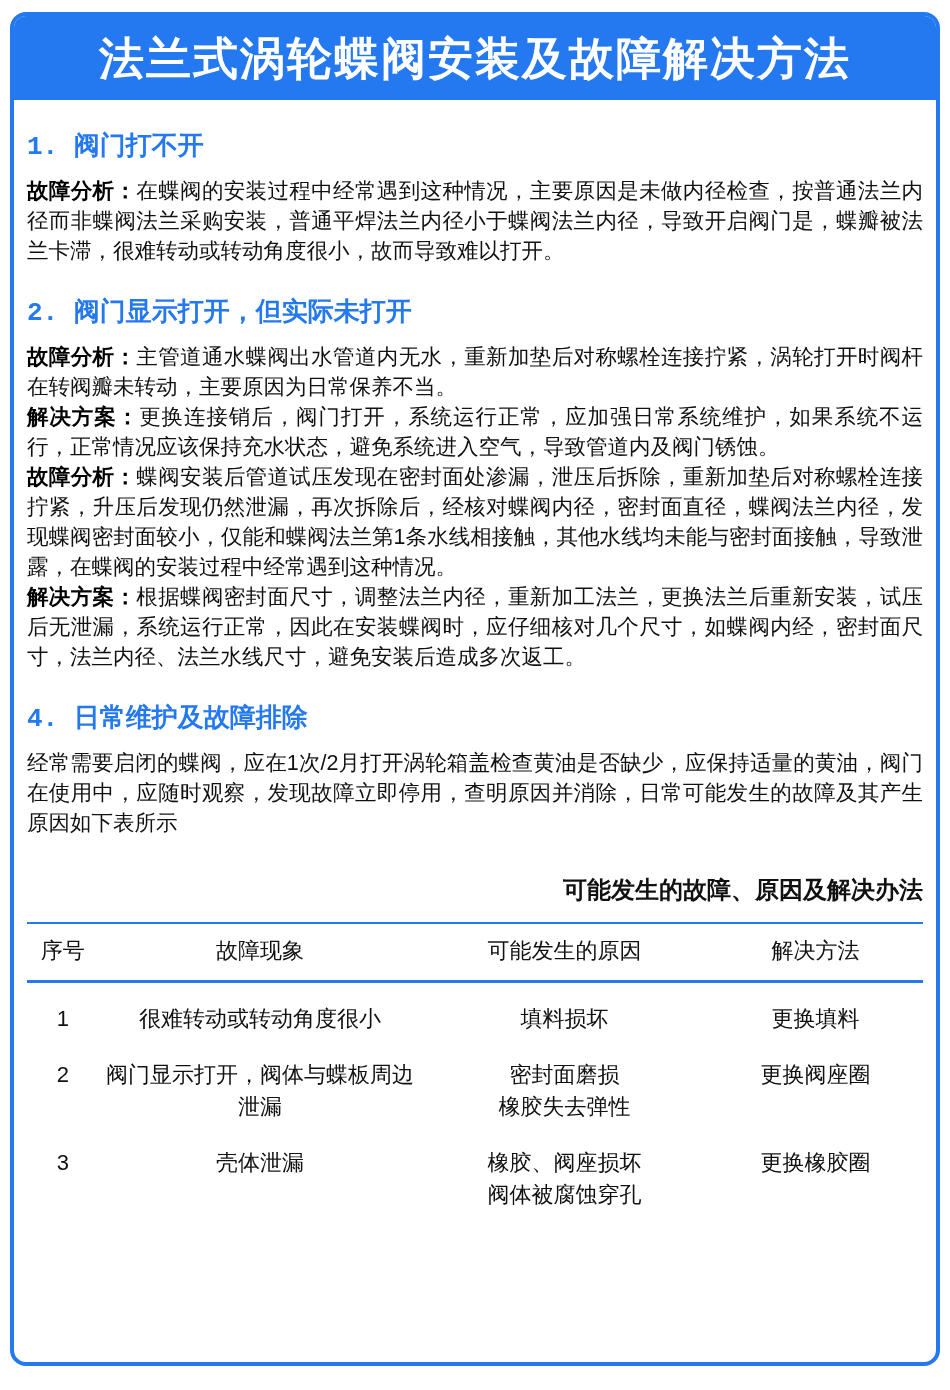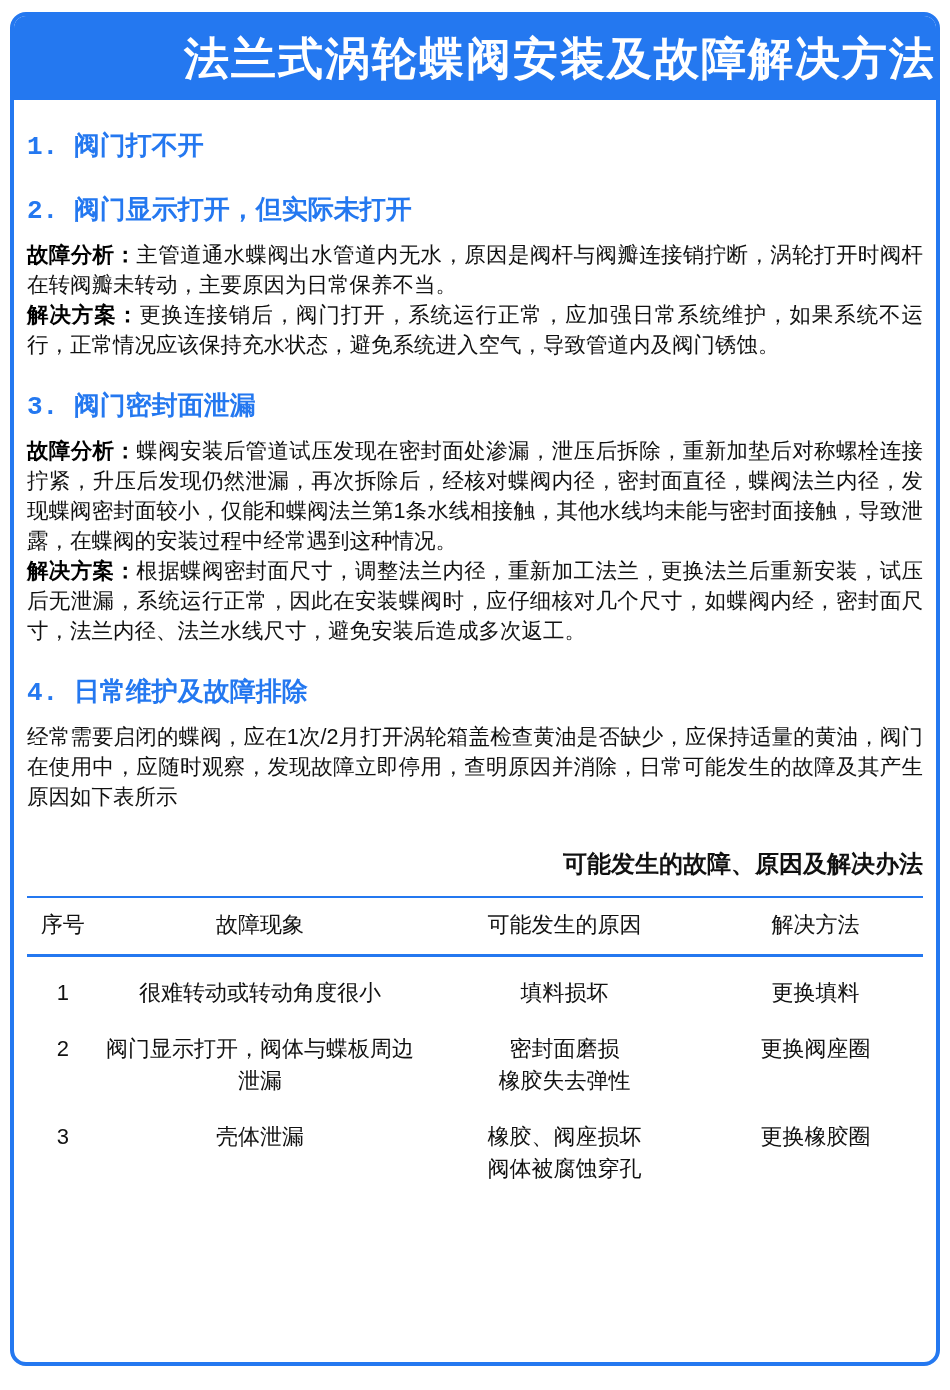--- a/index.html
+++ b/index.html
@@ -17,21 +17,21 @@
     border: 4px solid #2478f0;
     border-radius: 16px;
     overflow: hidden;
     background: #ffffff;
   }
   .banner {
     height: 84px;
     background: #2478f0;
     display: flex;
     align-items: center;
-    justify-content: flex-end;
+    justify-content: center;
   }
   .banner h1 {
     margin: 0;
     color: #ffffff;
     font-size: 45px;
     font-weight: 900;
     letter-spacing: 2px;
     line-height: 1;
   }
   .content {
@@ -100,30 +100,30 @@
 <body>
 
 <div class="frame">
   <div class="banner">
     <h1>法兰式涡轮蝶阀安装及故障解决方法</h1>
   </div>
   <div class="content">
     <div id="sections">
   <div class="section">
     <h2>1. 阀门打不开</h2>
+  <p><b class="lbl">故障分析：</b><span>在蝶阀的安装过程中经常遇到这种情况，主要原因是未做内径检查，按普通法兰内径而非蝶阀法兰采购安装，普通平焊法兰内径小于蝶阀法兰内径，导致开启阀门是，蝶瓣被法兰卡滞，很难转动或转动角度很小，故而导致难以打开。</span></p>
         </div>
 
   <div class="section">
     <h2>2. 阀门显示打开，但实际未打开</h2>
-  <p><b class="lbl">故障分析：</b><span>主管道通水蝶阀出水管道内无水，原因是阀杆与阀瓣连接销拧断，涡轮打开时阀杆在转阀瓣未转动，主要原因为日常保养不当。</span></p>
+  <p><b class="lbl">故障分析：</b><span>主管道通水蝶阀出水管道内无水，重新加垫后对称螺栓连接拧紧，涡轮打开时阀杆在转阀瓣未转动，主要原因为日常保养不当。</span></p>
           <p><b class="lbl">解决方案：</b><span>更换连接销后，阀门打开，系统运行正常，应加强日常系统维护，如果系统不运行，正常情况应该保持充水状态，避免系统进入空气，导致管道内及阀门锈蚀。</span></p>
         </div>
 
   <div class="section">
-    <h2>3. 阀门密封面泄漏</h2>
   <p><b class="lbl">故障分析：</b><span>蝶阀安装后管道试压发现在密封面处渗漏，泄压后拆除，重新加垫后对称螺栓连接拧紧，升压后发现仍然泄漏，再次拆除后，经核对蝶阀内径，密封面直径，蝶阀法兰内径，发现蝶阀密封面较小，仅能和蝶阀法兰第1条水线相接触，其他水线均未能与密封面接触，导致泄露，在蝶阀的安装过程中经常遇到这种情况。</span></p>
           <p><b class="lbl">解决方案：</b><span>根据蝶阀密封面尺寸，调整法兰内径，重新加工法兰，更换法兰后重新安装，试压后无泄漏，系统运行正常，因此在安装蝶阀时，应仔细核对几个尺寸，如蝶阀内经，密封面尺寸，法兰内径、法兰水线尺寸，避免安装后造成多次返工。</span></p>
         </div>
 
   <div class="section">
     <h2>4. 日常维护及故障排除</h2>
   <p><span>经常需要启闭的蝶阀，应在1次/2月打开涡轮箱盖检查黄油是否缺少，应保持适量的黄油，阀门在使用中，应随时观察，发现故障立即停用，查明原因并消除，日常可能发生的故障及其产生原因如下表所示</span></p>
         </div>
 </div>
 

